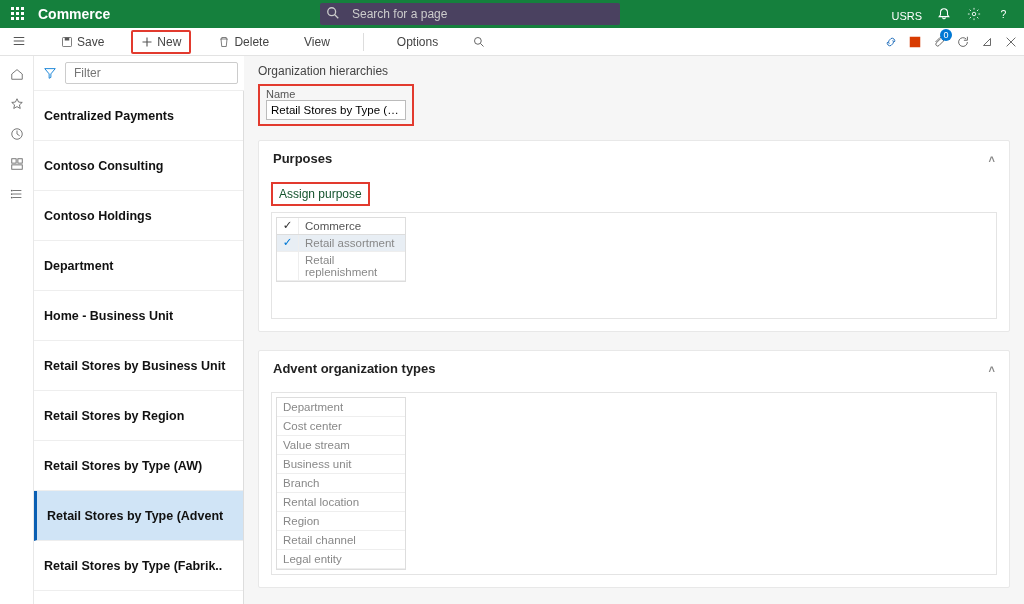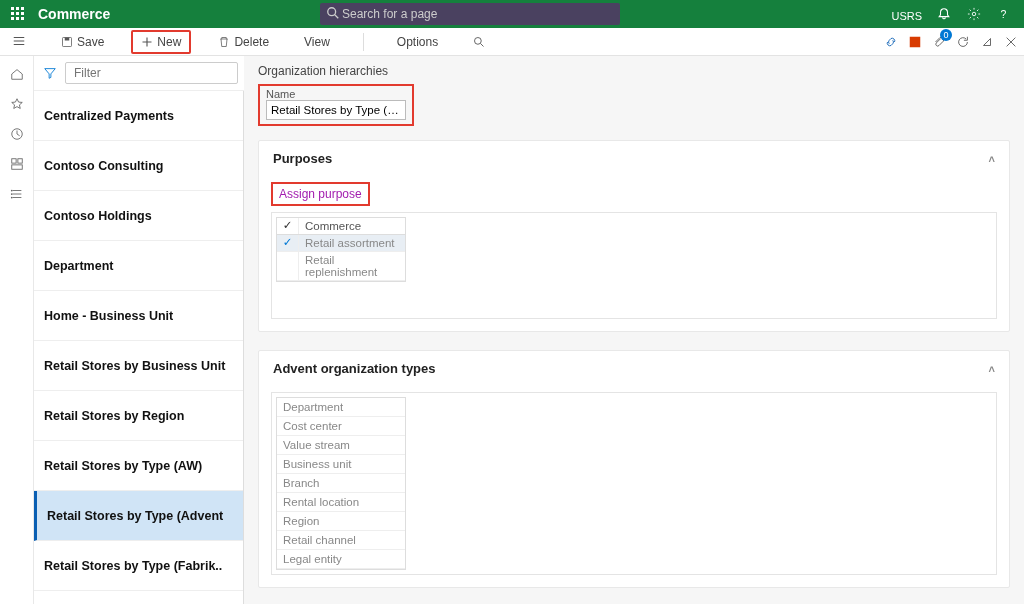--- a/index.html
+++ b/index.html
@@ -1,21 +1,21 @@
 <!DOCTYPE html>
 <html><head>
 <meta charset="utf-8">
 <style>
 * { box-sizing: border-box; margin: 0; padding: 0; }
 body { font-family: "Segoe UI", Arial, sans-serif; font-size: 13px; color: #333; background: #f6f6f6; overflow: hidden; width: 1024px; height: 604px; }
 .topbar { background: #15803d; color: #fff; height: 28px; display: flex; align-items: center; padding: 0 6px; }
 .topbar .waffle { width: 24px; display: flex; align-items: center; justify-content: center; }
 .topbar .title { font-size: 14px; margin-left: 8px; font-weight: 600; }
 .topbar .searchwrap { margin-left: auto; margin-right: auto; position: absolute; left: 320px; }
-.topbar .search { background: #4a4160; border: none; border-radius: 2px; height: 22px; width: 300px; color: #eee; padding: 0 8px 0 22px; font-size: 12px; }
+.topbar .search { background: #4a4160; border: none; border-radius: 2px; height: 22px; width: 300px; color: #eee; padding: 0 8px 0 32px; font-size: 12px; }
 .topbar .search::placeholder { color: #ccc; }
 .topbar .searchicon { position: absolute; left: 6px; top: 3px; color: #ccc; }
 .topbar .right { margin-left: auto; display: flex; align-items: flex-end; gap: 14px; padding-right: 6px; }
 .topbar .user { font-size: 11px; }
 .topbar .icon { width: 16px; height: 16px; display: inline-flex; align-items: center; justify-content: center; }
 
 .cmdbar { background: #fff; border-bottom: 1px solid #e3e3e3; height: 28px; display: flex; align-items: center; padding: 0 6px; font-size: 12px; color: #444; gap: 19px; }
 .cmdbar .btn { display: inline-flex; align-items: center; gap: 4px; padding: 3px 8px; border-radius: 2px; cursor: pointer; }
 .cmdbar .btn.redbox { border: 2px solid #e23a2e; }
 .cmdbar .sep { width: 1px; height: 18px; background: #ddd; margin: 0 6px; }
@@ -38,21 +38,21 @@
 .main .pageheading { font-size: 12px; color: #444; margin-bottom: 6px; }
 .namebox { margin-bottom: 14px; display: inline-block; border: 2px solid #e23a2e; padding: 2px 6px 4px 6px; }
 .namebox .lbl { font-size: 11px; color: #555; }
 .namebox input { width: 140px; border: 1px solid #bbb; height: 20px; font-size: 11.5px; padding: 0 4px; white-space: nowrap; overflow: hidden; text-overflow: ellipsis; }
 
 .card { background: #fff; border: 1px solid #e8e8e8; border-radius: 2px; margin-bottom: 18px; }
 .card .hdr { display: flex; align-items: center; justify-content: space-between; padding: 10px 14px; font-size: 13px; font-weight: 600; color: #222; }
 .card .chev { color: #888; font-size: 11px; }
 .card .body { padding: 6px 12px 12px 12px; }
 
-.assignlink { display: inline-block; padding: 3px 6px; font-size: 12px; color: #a21caf; border: 2px solid #e23a2e; margin-bottom: 6px; }
+.assignlink { display: inline-block; padding: 3px 6px; font-size: 12px; color: #14532d; border: 2px solid #e23a2e; margin-bottom: 6px; }
 
 .ptable { width: 130px; border: 1px solid #ddd; font-size: 11.5px; }
 .ptable .head { background: #fff; display: flex; border-bottom: 1px solid #ddd; }
 .ptable .head .chk { width: 22px; border-right: 1px solid #eee; text-align: center; color: #333; }
 .ptable .head .lbl { padding: 2px 6px; flex: 1; color: #555; }
 .ptable .row { display: flex; border-bottom: 1px solid #eee; color: #888; }
 .ptable .row.sel { background: #e8eef4; }
 .ptable .row .chk { width: 22px; border-right: 1px solid #eee; text-align: center; color: #0078d4; }
 .ptable .row .val { padding: 2px 6px; flex: 1; }
 .ptablewrap { border: 1px solid #e4e4e4; padding: 4px 4px 36px 4px; }

